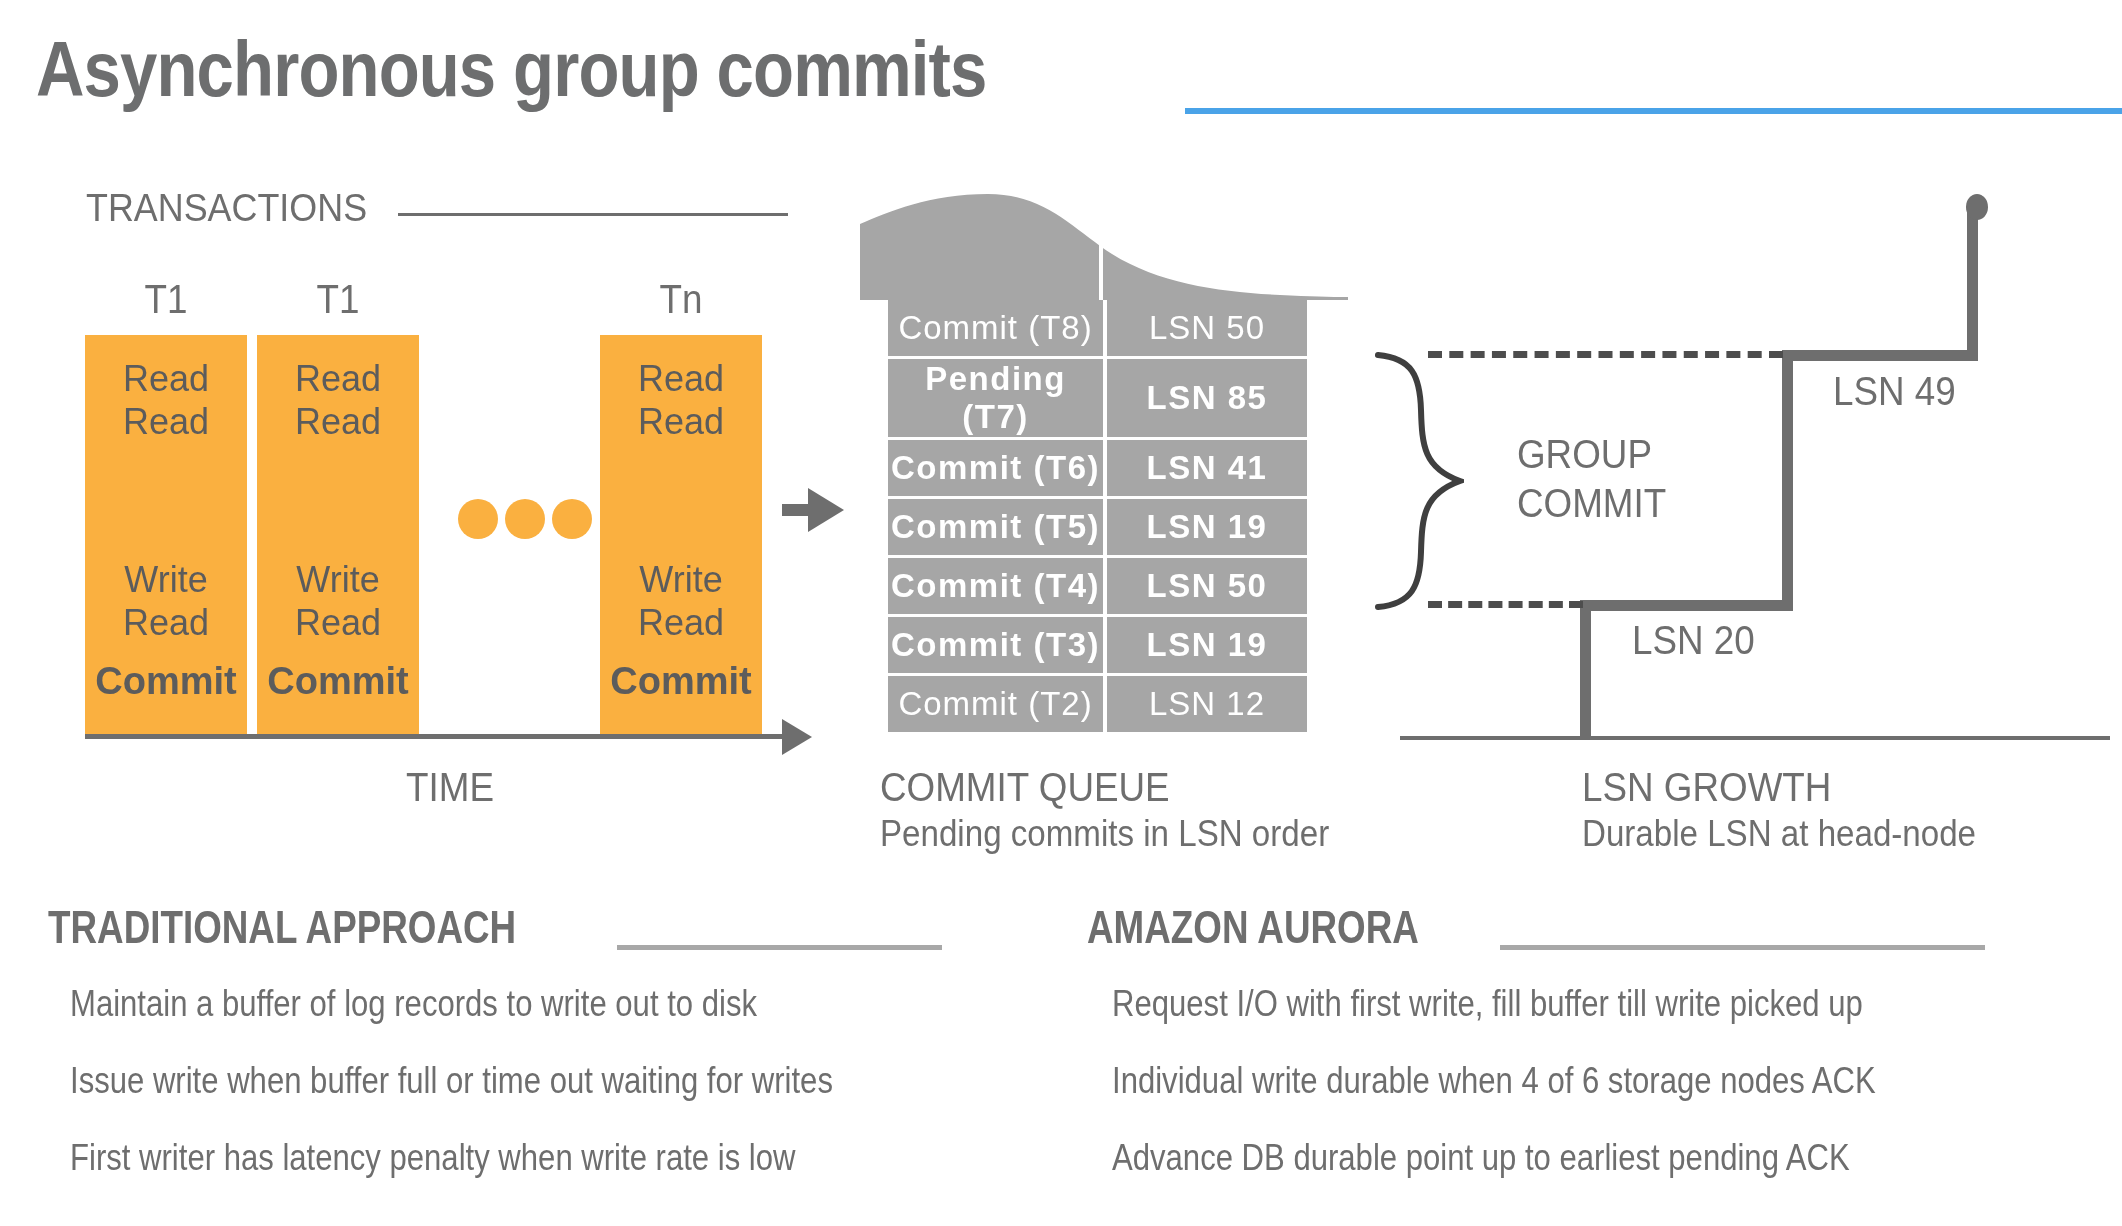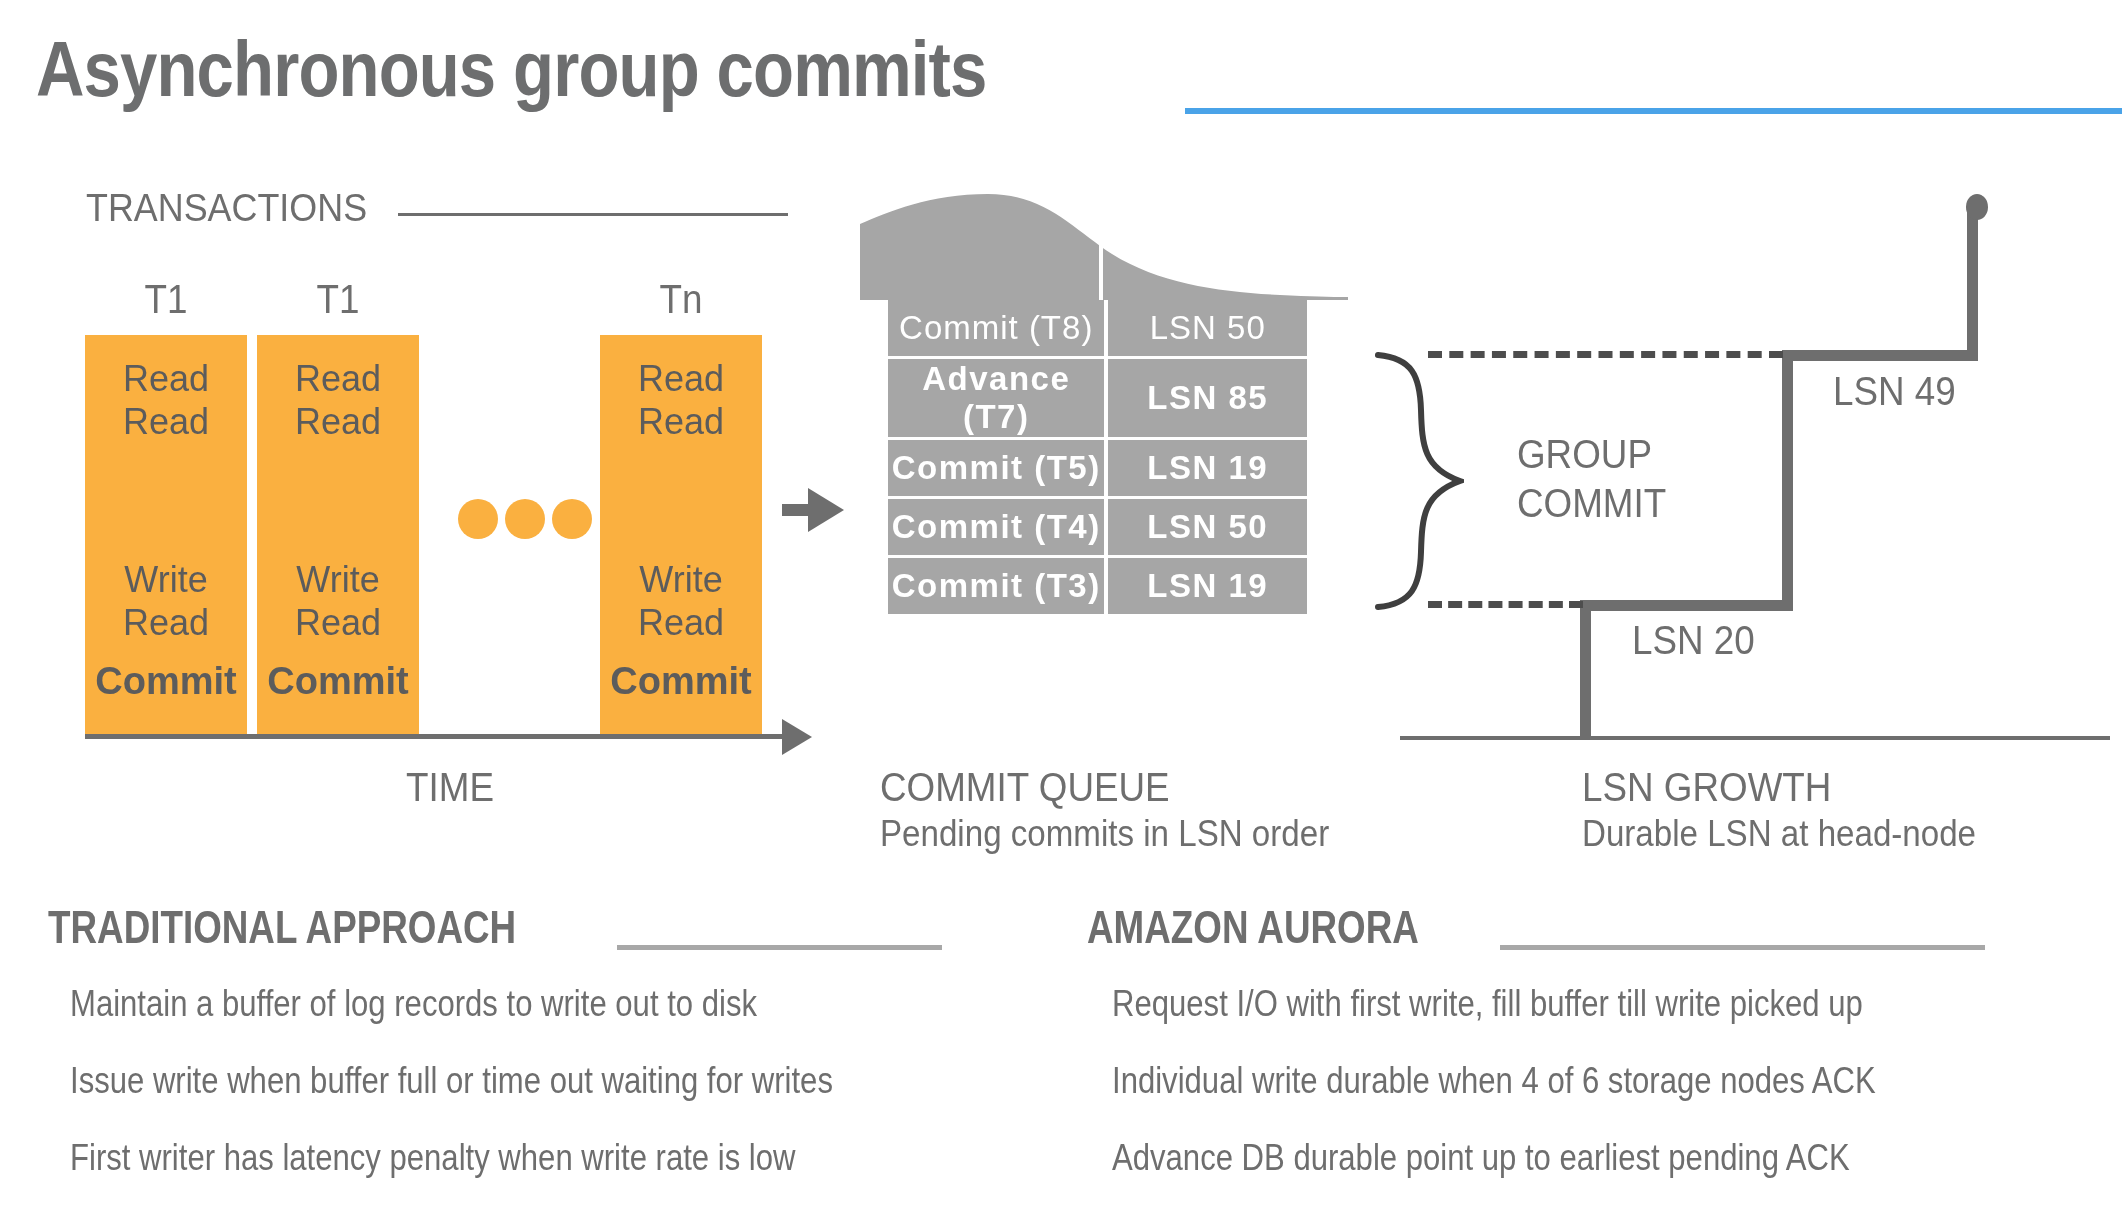--- a/index.html
+++ b/index.html
@@ -163,34 +163,42 @@
     <path d="M0,36 C28,24 70,6 128,6 C186,6 214,42 252,66 C300,96 360,104 420,107 C450,108.5 470,109 488,109 L488,112 L0,112 Z" fill="#a6a6a6"></path>
     <rect x="239" y="36" width="4" height="76" fill="#ffffff"></rect>
   </svg>
   <table id="queue-table">
     <tbody>
       <tr>
         <td class="c1">Commit (T8)</td>
         <td class="c2">LSN 50</td>
       </tr>
       <tr class="hl">
-        <td class="c1">Advance (T7)</td>
+        <td class="c1">Pending (T7)</td>
         <td class="c2">LSN 85</td>
+      </tr>
+      <tr class="hl">
+        <td class="c1">Commit (T6)</td>
+        <td class="c2">LSN 41</td>
       </tr>
       <tr class="hl">
         <td class="c1">Commit (T5)</td>
         <td class="c2">LSN 19</td>
       </tr>
       <tr class="hl">
         <td class="c1">Commit (T4)</td>
         <td class="c2">LSN 50</td>
       </tr>
       <tr class="hl">
         <td class="c1">Commit (T3)</td>
         <td class="c2">LSN 19</td>
+      </tr>
+      <tr>
+        <td class="c1">Commit (T2)</td>
+        <td class="c2">LSN 12</td>
       </tr>
     </tbody>
   </table>
 </div>
 
 <div class="abs cap-title" style="left:880px;top:765px;">COMMIT QUEUE</div>
 <div class="abs cap-sub" style="left:880px;top:813px;">Pending commits in LSN order</div>
 
 <div class="abs" id="lsn-baseline"></div>
 

